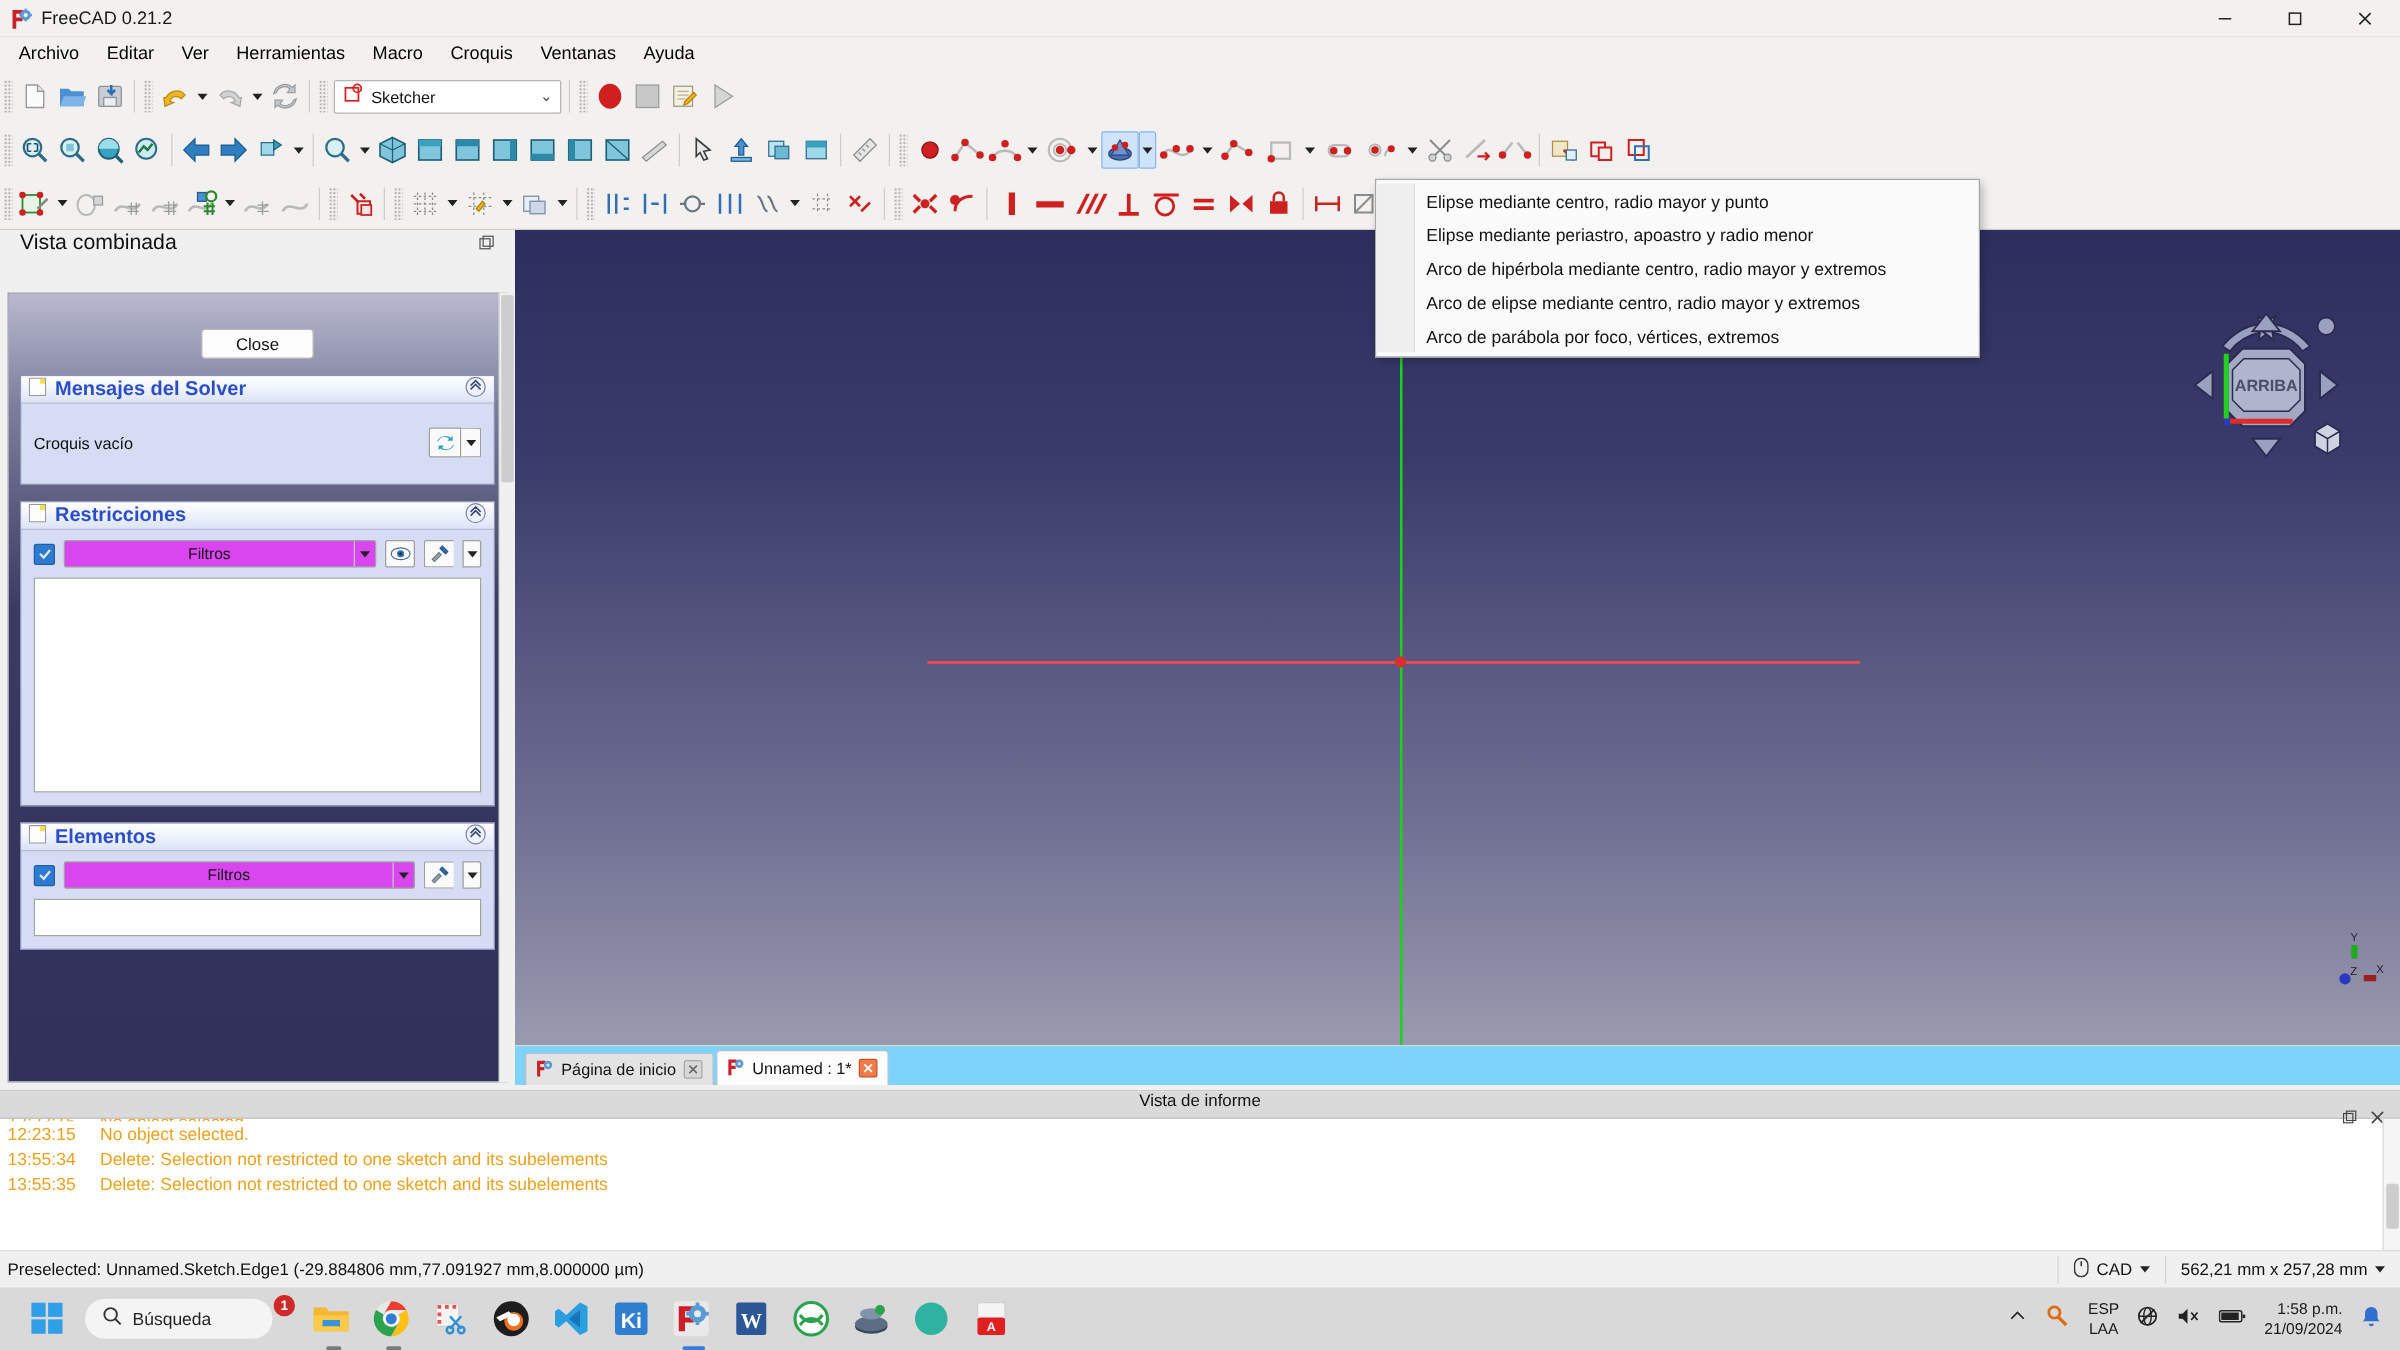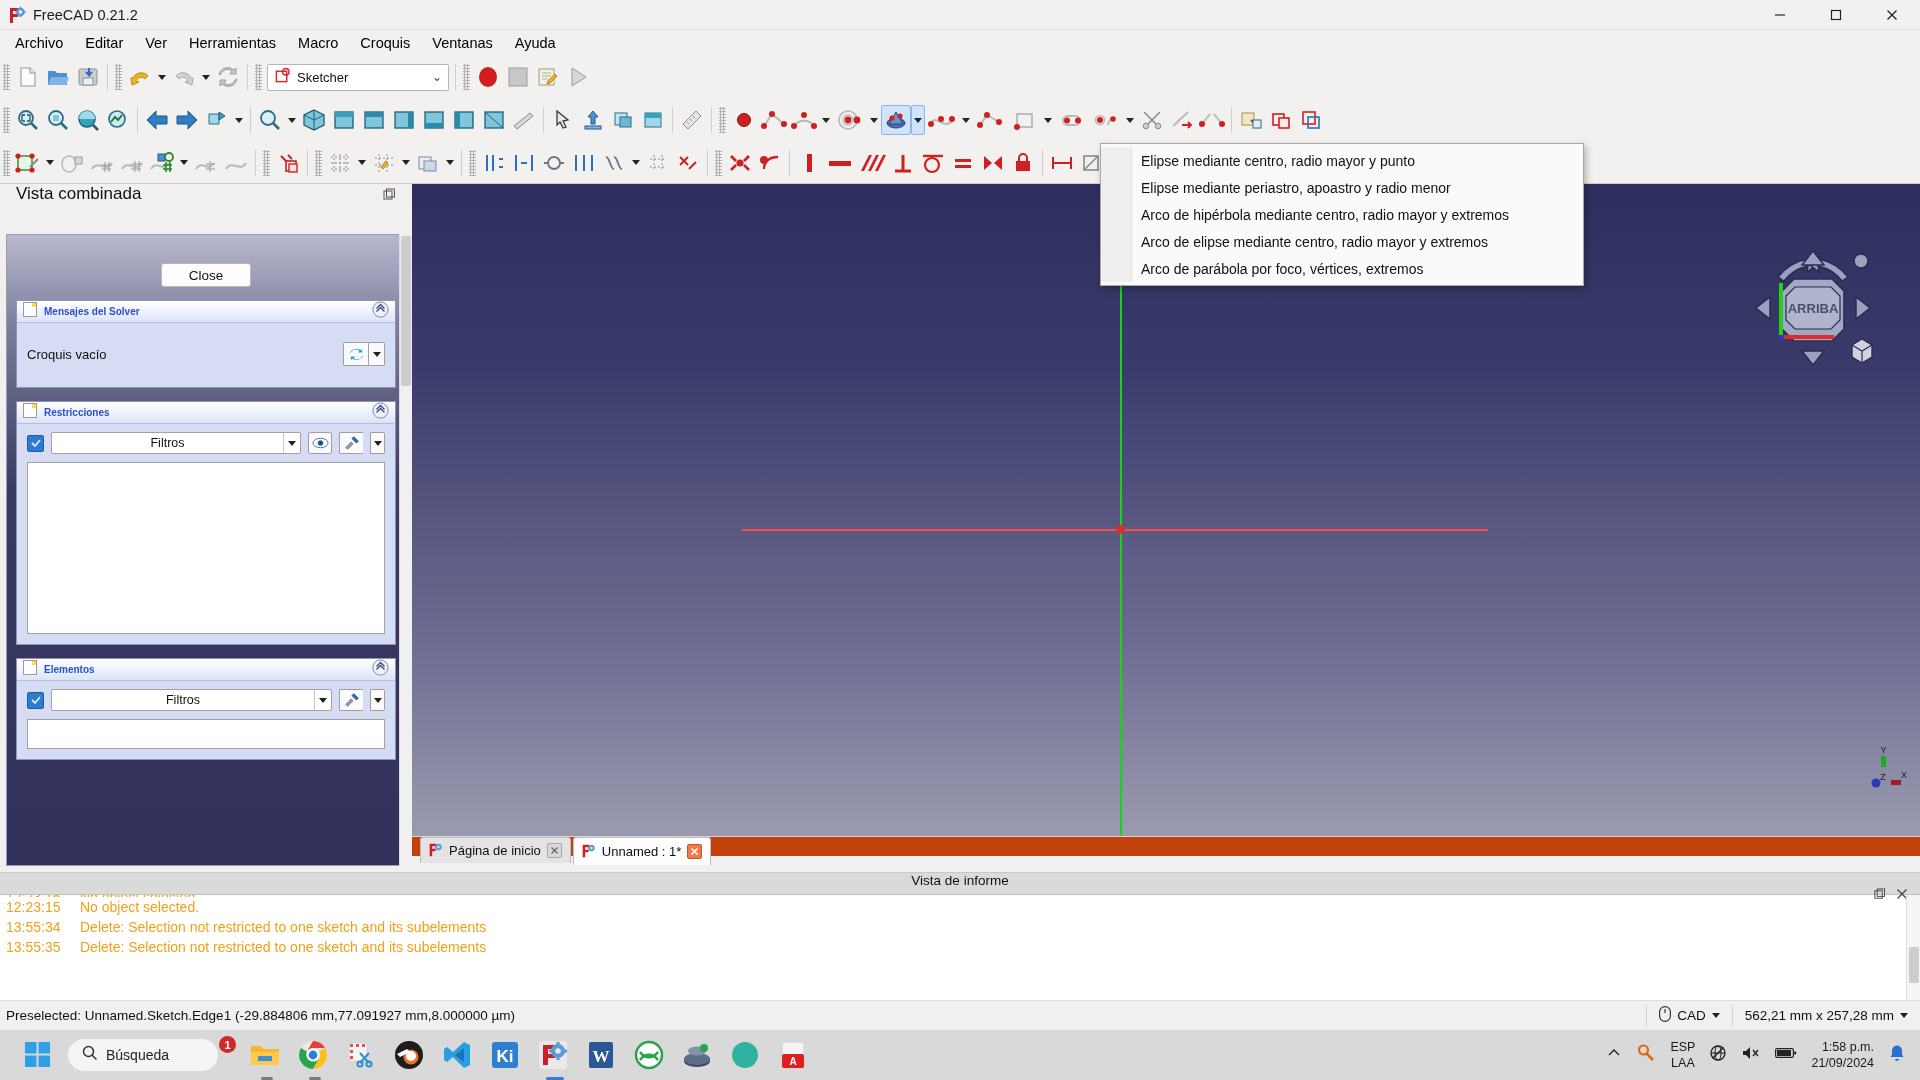--- a/index.html
+++ b/index.html
@@ -103,21 +103,21 @@
   }
 
   .group {
     margin: 13px 9px 0 9px; background: #d5dcf3; border: 1px solid #8f93b8;
   }
   .group-hdr {
     height: 22px; display: flex; align-items: center; gap: 7px; padding: 0 6px;
     background: linear-gradient(180deg,#ffffff 0%, #eaeffb 60%, #dbe3f7 100%);
     border-bottom: 1px solid #b9bed8;
   }
-  .group-hdr .ttl { font-size: 10px; font-weight: bold; color: #2b4ecb; }
+  .group-hdr .ttl { font-size: 16px; font-weight: bold; color: #2b4ecb; }
   .group-hdr .arrow-btn { margin-left: auto; }
   .group-body { padding: 8px 10px 10px 10px; }
 
   .solver-row { display: flex; align-items: center; min-height: 46px; }
   .solver-msg { font-size: 13px; color: #10100f; }
   .solver-tools { margin-left: auto; display: flex; align-items: stretch; }
   .sbtn {
     width: 26px; height: 24px; background: #fafafa; border: 1px solid #9f9f9f;
     border-radius: 2px 0 0 2px; display: flex; align-items: center; justify-content: center;
   }
@@ -127,21 +127,21 @@
     align-items: center; justify-content: center;
   }
 
   .filter-row { display: flex; align-items: center; gap: 7px; }
   .chk {
     width: 17px; height: 17px; background: #2f7ad1; border: 1px solid #1f5fa8;
     border-radius: 2px; display: flex; align-items: center; justify-content: center; flex: none;
   }
   .chk svg { display: block; }
   .combo {
-    flex: 1; height: 22px; background: #ffffff; border: 1px solid #a2a2a2; border-radius: 2px;
+    flex: 1; height: 22px; background: #d946ef; border: 1px solid #a2a2a2; border-radius: 2px;
     display: flex; align-items: center; position: relative;
   }
   .combo .txt { flex: 1; text-align: center; font-size: 12.5px; color: #111; }
   .combo .dd {
     width: 17px; height: 20px; border-left: 1px solid #c8c8c8; display: flex;
     align-items: center; justify-content: center;
   }
   .iconbtn {
     width: 24px; height: 22px; background: #fafafa; border: 1px solid #9f9f9f;
     border-radius: 2px; display: flex; align-items: center; justify-content: center; flex: none;
@@ -172,22 +172,22 @@
   .axis-h { position: absolute; left: 330px; top: 345px; width: 746px; height: 2px; background: #ff4a4a; }
   .origin {
     position: absolute; left: 704px; top: 341px; width: 9px; height: 9px;
     background: #d83030; border-radius: 50%;
   }
   .navcube { position: absolute; right: 42px; top: 16px; width: 130px; height: 130px; margin-top: 43px; }
   .axis-ind { position: absolute; right: 8px; bottom: 40px; width: 54px; height: 54px; }
 
   
   .view-tabs {
-    position: absolute; left: 412px; top: 836px; width: 1508px; height: 20px;
-    background: #c2410c; display: flex; padding-left: 8px;
+    position: absolute; left: 412px; top: 836px; width: 1508px; height: 32px;
+    background: #7dd3fc; display: flex; align-items: flex-end; padding-left: 8px;
     border-top: 1px solid #d6d6d6;
   }
   .vtab {
     height: 26px; display: flex; align-items: center; gap: 6px; padding: 0 8px 0 7px;
     font-size: 13px; color: #111; border: 1px solid #bdbdbd; border-bottom: none;
     border-radius: 3px 3px 0 0; background: #e3e3e3; margin-right: 2px;
   }
   .vtab.sel { background: #fdfdfd; height: 28px; }
   .vtab .x {
     width: 15px; height: 15px; border: 1px solid #a9a9a9; border-radius: 2px;

